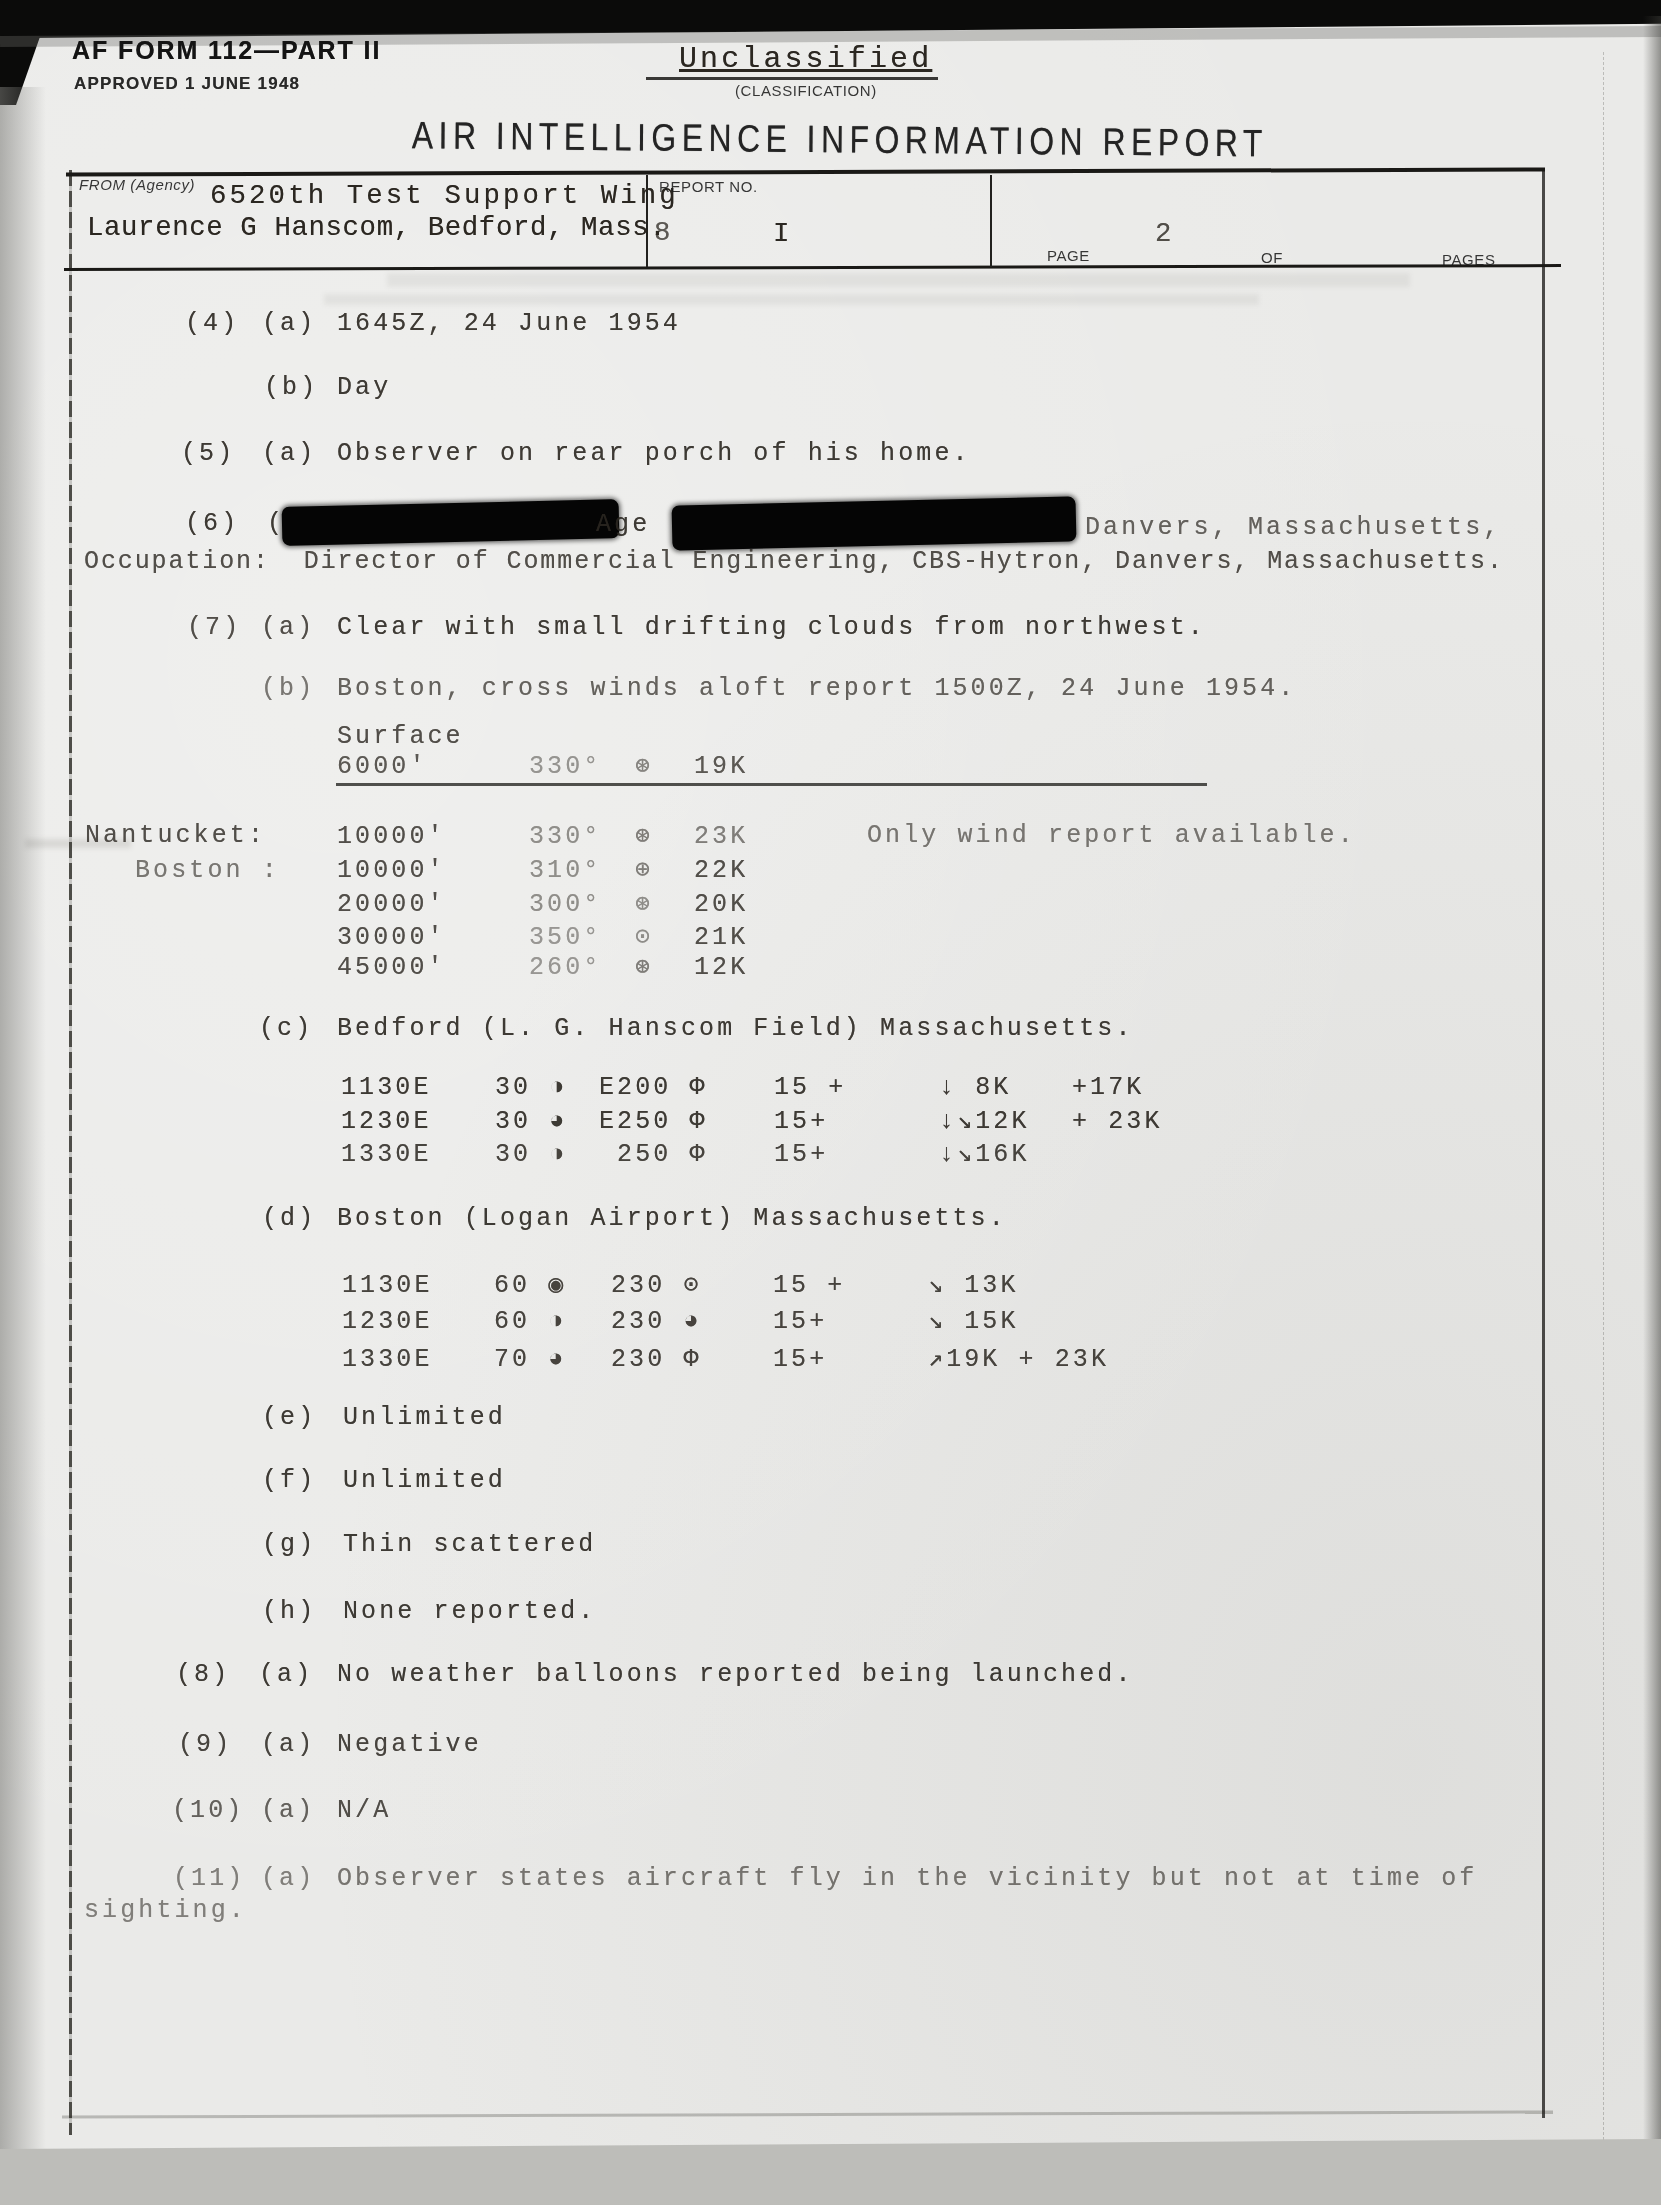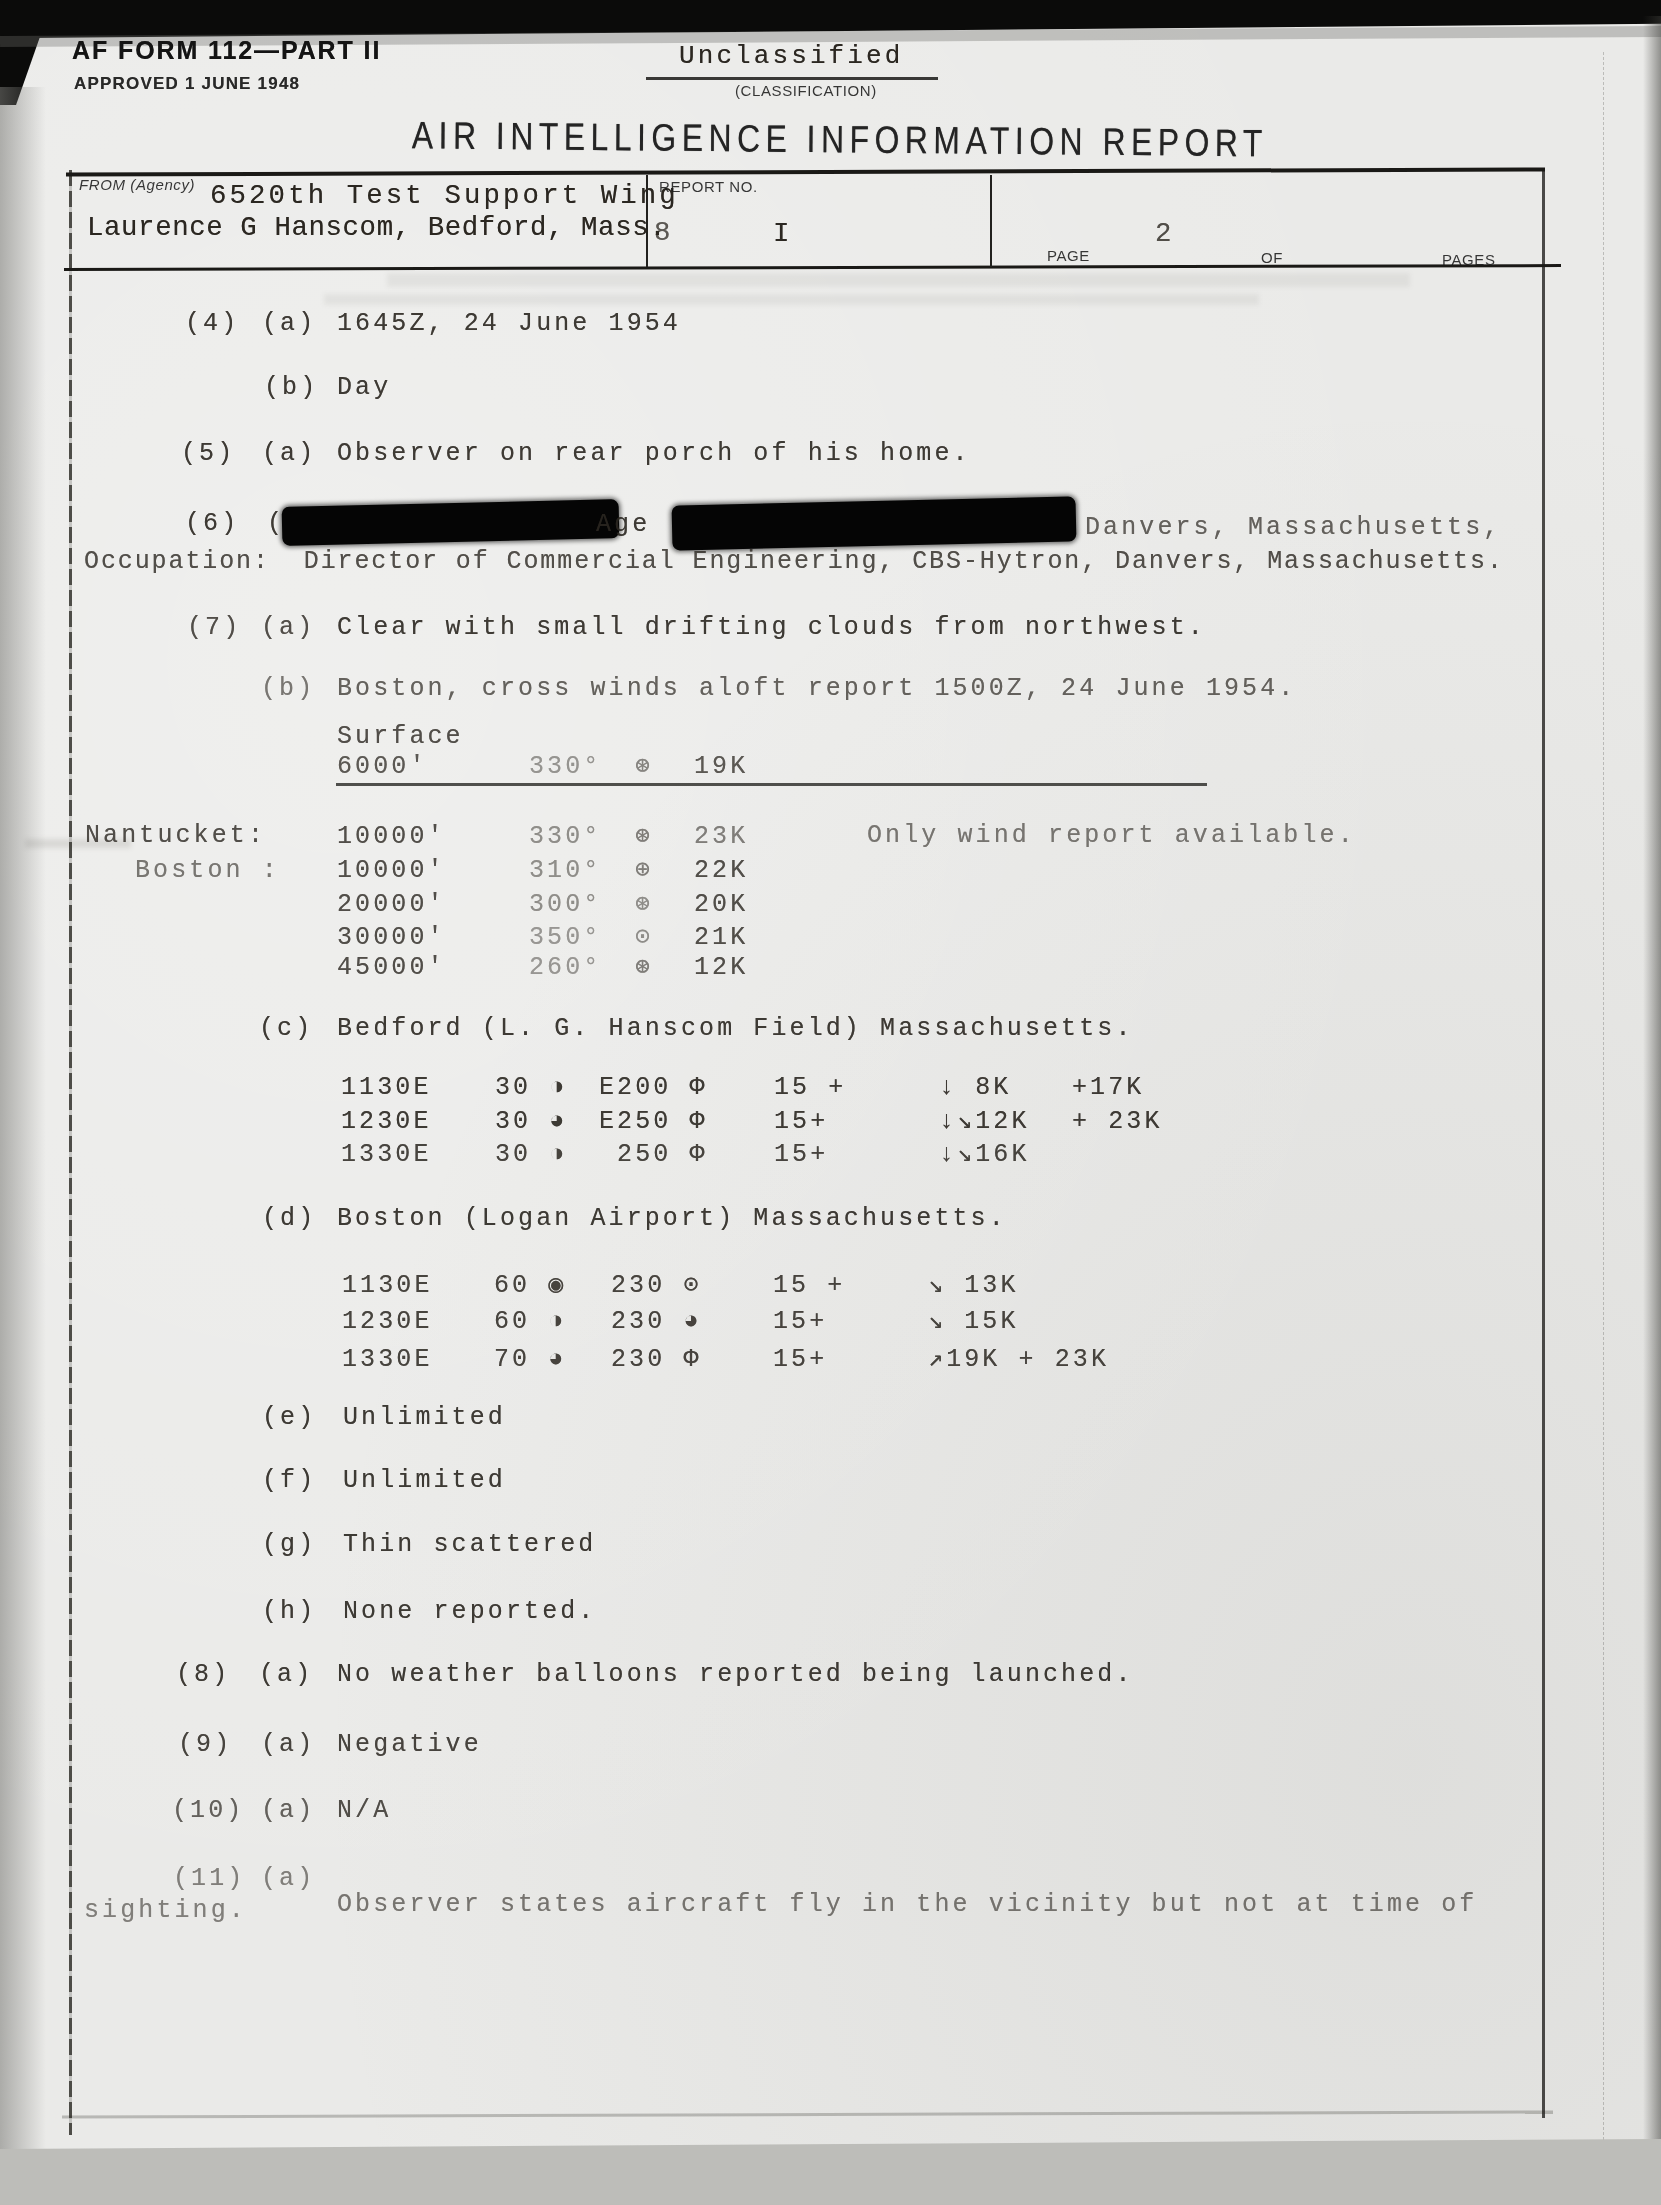--- a/index.html
+++ b/index.html
@@ -53,21 +53,21 @@
   <div class="ghost" style="left:387px;top:273px;width:1023px;height:13.7px;"></div>
   <div class="ghost" style="left:324px;top:294px;width:935px;height:11.2px;"></div>
   <div class="smudge" style="left:25px;top:839px;width:106px;height:8.7px;"></div>
 
   <div class="dashv" style="left:69px;top:170px;height:1965px;opacity:.8;"></div>
   <div class="vline" style="left:1542px;top:170px;width:2.5px;height:1948px;opacity:.8;"></div>
 
   <div class="stamp" style="left:72px;top:36px;font-size:25px;">AF FORM 112—PART II</div>
   <div class="stamp" style="left:74px;top:74px;font-size:17px;letter-spacing:1.2px;opacity:.9;">APPROVED 1 JUNE 1948</div>
 
-  <div class="t" style="left:679px;top:42px;font-size:26px;">Unclassified</div>
+  <div class="t" style="left:679px;top:42px;font-size:30px;text-decoration:underline;">Unclassified</div>
   <div class="hline" style="left:646px;top:77px;width:292px;height:2.5px;opacity:.85;"></div>
   <div class="lbl" style="left:735px;top:82px;">(CLASSIFICATION)</div>
 
   <div class="stamp" style="left:412px;top:114px;font-size:29px;font-weight:normal;letter-spacing:5px;
               transform:scale(1.10,1.32) rotate(0.45deg);transform-origin:left top;opacity:.92;">AIR INTELLIGENCE INFORMATION REPORT</div>
 
   <div class="hline" style="left:66px;top:170px;width:1479px;height:4.4px;transform:rotate(-0.2deg);"></div>
   <div class="hline" style="left:64px;top:266px;width:1497px;height:3.1px;transform:rotate(-0.15deg);"></div>
   <div class="vline" style="left:646px;top:175px;width:1.9px;height:92px;"></div>
   <div class="vline" style="left:990px;top:175px;width:1.9px;height:92px;"></div>
@@ -227,17 +227,17 @@
   <div class="t f85" style="left:178px;top:1731px;">(9)</div>
   <div class="t f85" style="left:261px;top:1731px;">(a)</div>
   <div class="t f85" style="left:337px;top:1731px;">Negative</div>
 
   <div class="t f7" style="left:172px;top:1797px;">(10)</div>
   <div class="t f7" style="left:261px;top:1797px;">(a)</div>
   <div class="t f8" style="left:337px;top:1797px;">N/A</div>
 
   <div class="t f55" style="left:173px;top:1865px;">(11)</div>
   <div class="t f55" style="left:261px;top:1865px;">(a)</div>
-  <div class="t f6" style="left:337px;top:1865px;margin-top:26px;">Observer states aircraft fly in the vicinity but not at time of</div>
+  <div class="t f6" style="left:337px;top:1865px;">Observer states aircraft fly in the vicinity but not at time of</div>
   <div class="t f55" style="left:84px;top:1897px;">sighting.</div>
 
 </div>
 
 
 </body></html>

